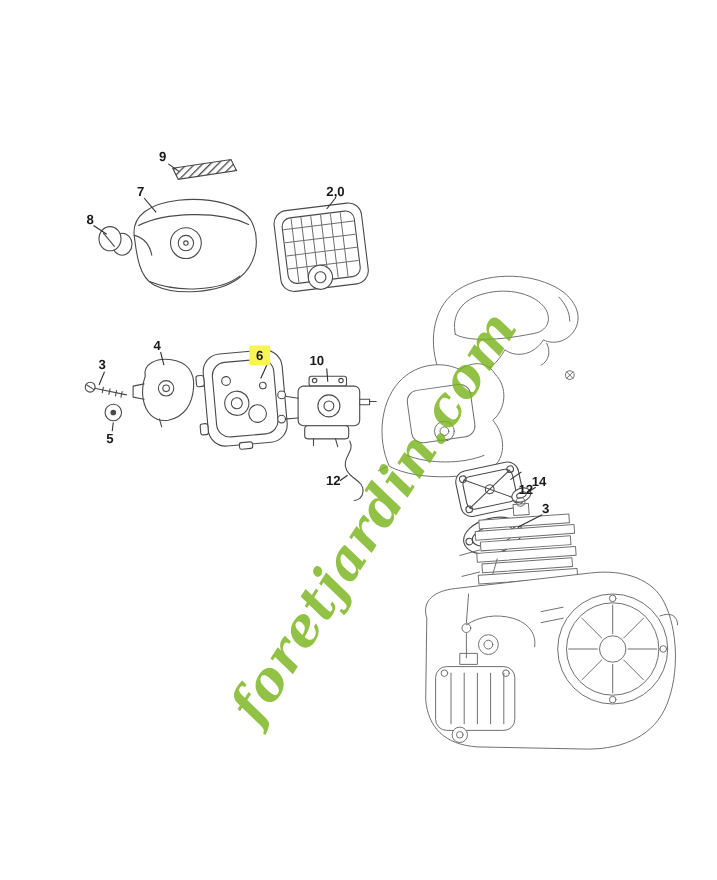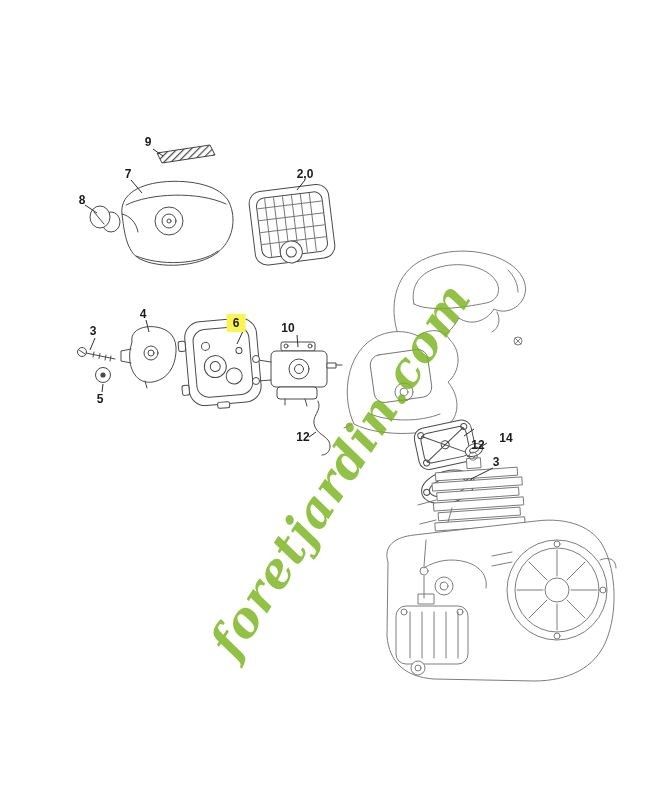--- a/index.html
+++ b/index.html
@@ -219,18 +219,18 @@
   <span class="callout" style="left:128px;top:174px">7</span>
   <span class="callout" style="left:82px;top:200px">8</span>
   <span class="callout" style="left:305px;top:174px">2,0</span>
   <span class="callout" style="left:143px;top:314px">4</span>
   <span class="callout" style="left:93px;top:331px">3</span>
   <span class="callout" style="left:100px;top:399px">5</span>
   <span class="callout hl" style="left: 236px; top: 323px; background: rgb(249, 244, 86);">6</span>
   <span class="callout" style="left:288px;top:328px">10</span>
   <span class="callout" style="left:303px;top:437px">12</span>
   <span class="callout" style="left:478px;top:445px">12</span>
-  <span class="callout" style="left:506px;top:438px">14</span>
+  <span class="callout" style="left:490px;top:438px">14</span>
   <span class="callout" style="left:496px;top:462px">3</span>
 
   <div class="watermark" style="color: rgb(122, 180, 29);">foretjardin.com</div>
 
 </div>
 
 </body></html>

